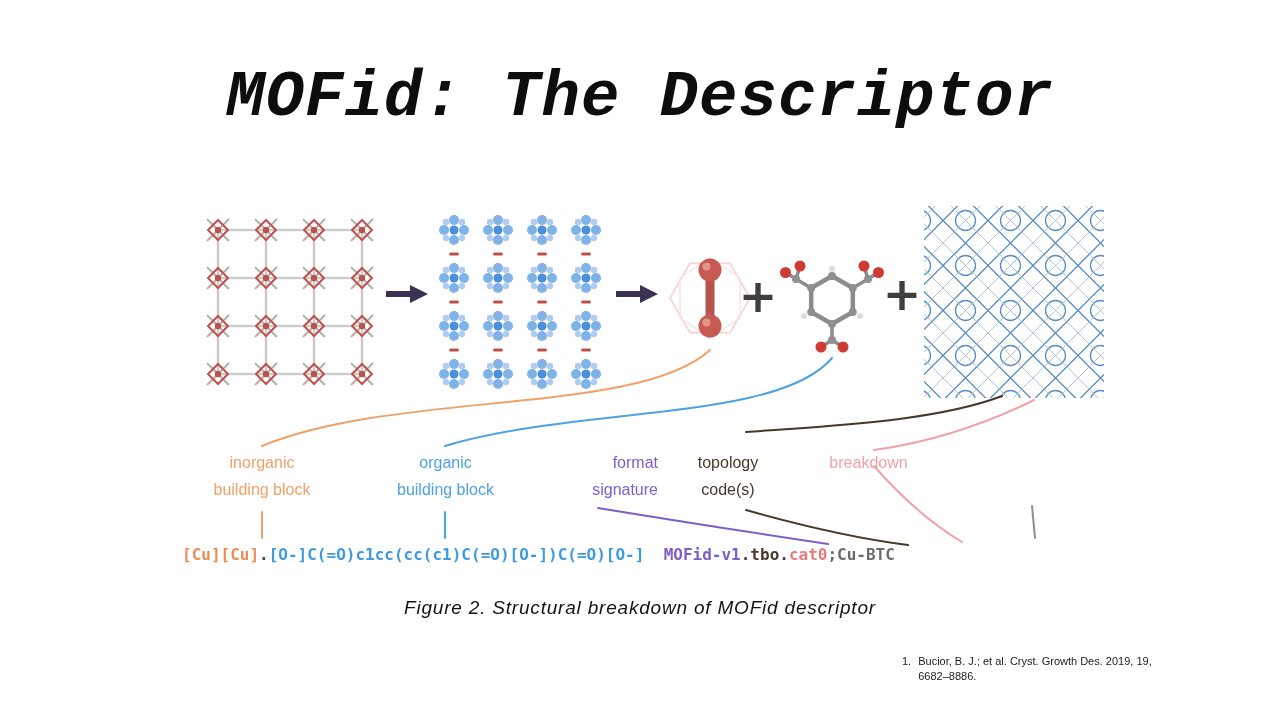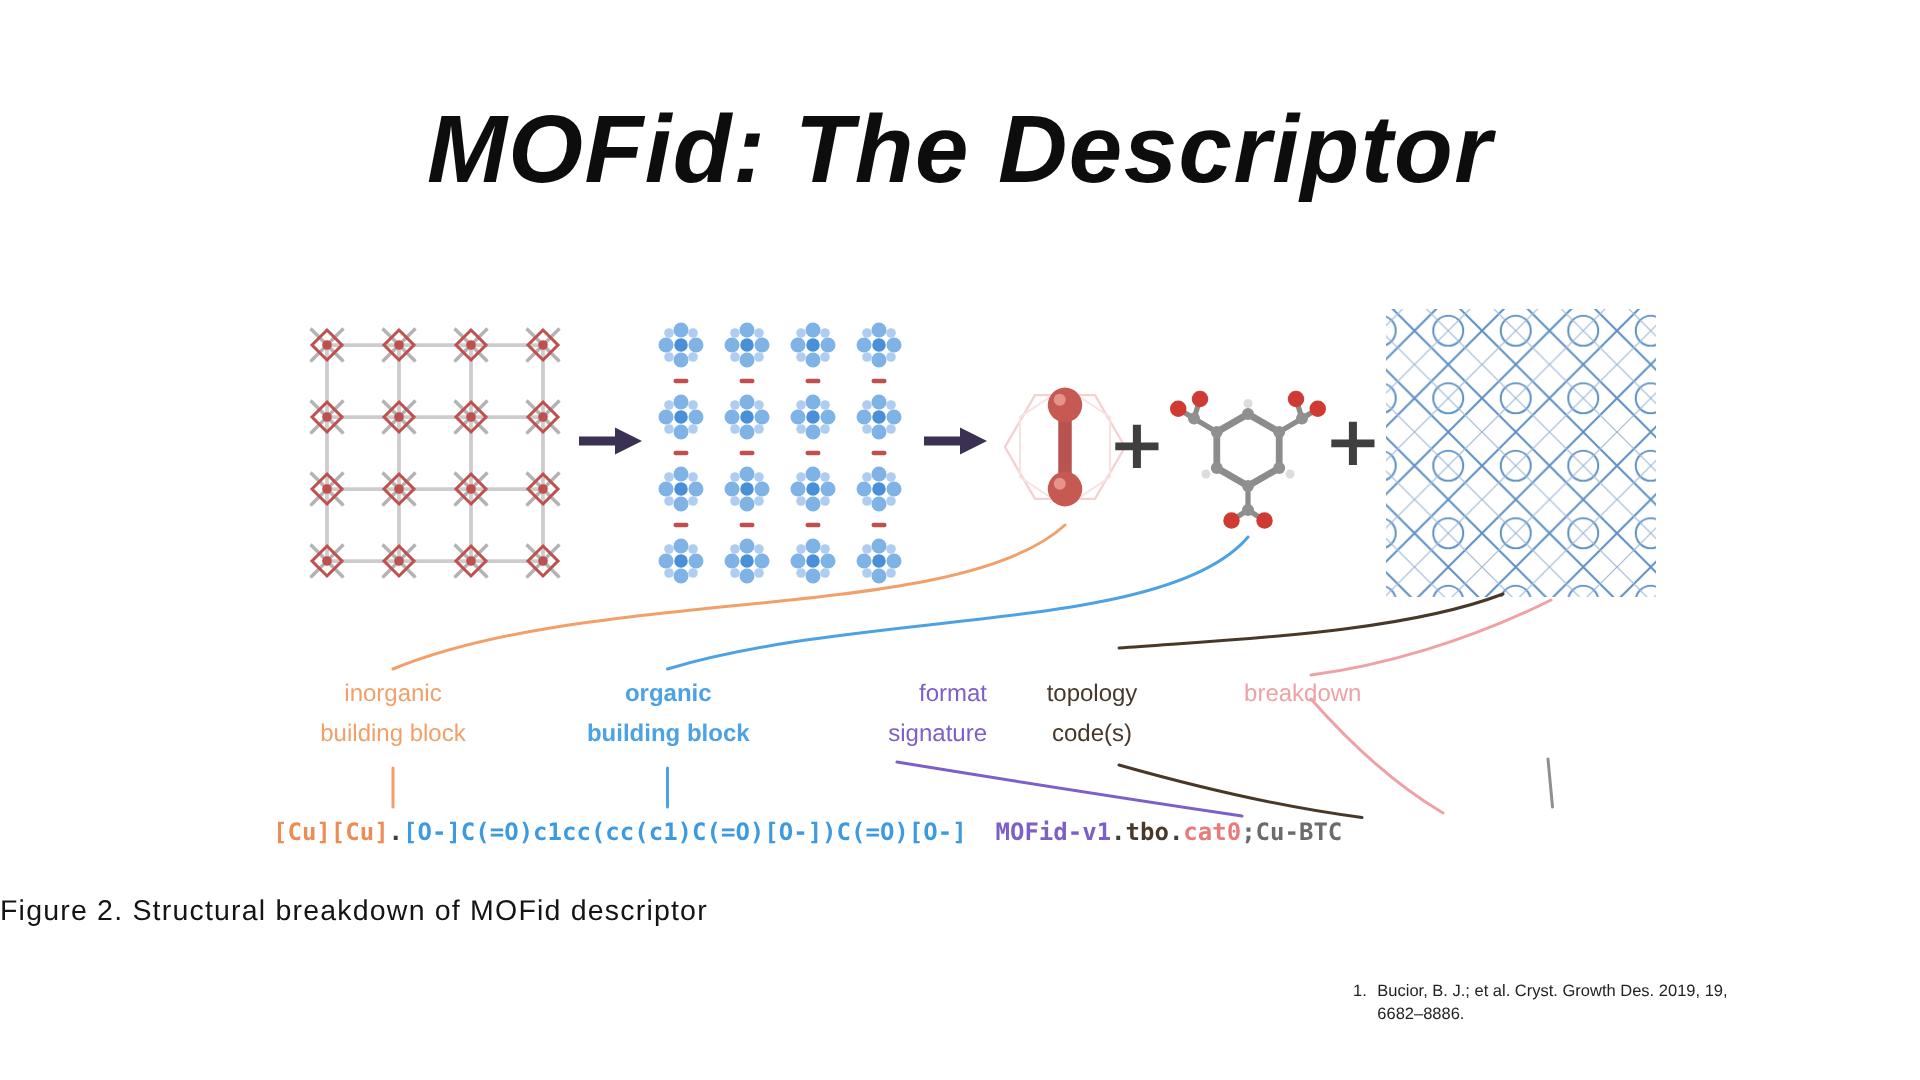--- a/index.html
+++ b/index.html
@@ -3,21 +3,21 @@
 <meta charset="utf-8">
 <style>
   * { margin:0; padding:0; box-sizing:border-box; }
   html,body { width:1280px; height:720px; }
   body { background:#ffffff; font-family:"Liberation Sans", sans-serif; overflow:hidden; }
   .slide { position:relative; width:1280px; height:720px; background:#fff; }
 
   .title {
     position:absolute; top:62px; left:0; width:100%;
     text-align:center;
-    font-family:Liberation Sans, sans-serif; font-style:italic; font-weight:bold;
+    font-family:Liberation Mono, monospace; font-style:italic; font-weight:bold;
     font-size:64px; color:#0d0d0d; letter-spacing:1px;
   }
 
   .diagram { position:absolute; left:178px; top:198px; }
   svg text { font-family:"DejaVu Sans", sans-serif; }
 
   .dlabel {
     position:absolute; text-align:center;
     font-size:16px; line-height:27px; white-space:pre-line;
   }
@@ -29,21 +29,21 @@
   .lab-comment    { left:942px; top:449px; width:180px; }
 
   .mofid {
     position:absolute; left:182px; top:545px;
     font-family:"DejaVu Sans Mono", monospace; font-weight:bold;
     font-size:16px; white-space:pre; letter-spacing:0;
   }
 
   .caption {
     position:absolute; top:597px; left:0; width:100%;
-    text-align:left; font-size:19px; color:#141414; letter-spacing:0.8px;
+    text-align:center; font-size:19px; color:#141414; letter-spacing:0.8px;font-style:italic;
   }
 
   .reference {
     position:absolute; left:902px; top:654px; width:255px;
     font-size:11px; line-height:1.4; color:#222;
     display:flex; gap:7px;
   }
   .reference .refnum { flex:0 0 auto; }
   .reference .reftext { flex:1 1 auto; }
 </style>
@@ -201,21 +201,21 @@
       <path d="M856,202 C 800,230 742,246 696,252" stroke="#efa2a6"></path>
       <path d="M696,268 Q 740,318 784,344" stroke="#efa2a6"></path>
       <path d="M854,308 L857,340" stroke="#8f8f8f"></path>
       <path d="M84,314 L84,340" stroke="#f1a06a"></path>
       <path d="M267,314 L267,340" stroke="#4da2e4"></path>
     </g>
   </svg>
 
   <div class="dlabel lab-inorganic" style="color: rgb(241, 160, 106);">inorganic
 building block</div>
-  <div class="dlabel lab-organic" style="color: rgb(77, 162, 228); font-weight: bold;">organic
+  <div class="dlabel lab-organic" style="color: rgb(77, 162, 228);">organic
 building block</div>
   <div class="dlabel lab-format" style="color: rgb(125, 95, 200);">format
 signature</div>
   <div class="dlabel lab-topology" style="color: rgb(72, 56, 42);">topology
 code(s)</div>
   <div class="dlabel lab-catenation" style="color: rgb(239, 162, 166);">breakdown</div>
 
   <div class="mofid"><span style="color: rgb(238, 140, 85);">[Cu][Cu]</span><span style="color: rgb(63, 63, 63);">.</span><span style="color: rgb(61, 154, 225);">[O-]C(=O)c1cc(cc(c1)C(=O)[O-])C(=O)[O-]</span><span style="color: rgb(125, 95, 200);">  MOFid-v1</span><span style="color: rgb(63, 63, 63);">.</span><span style="color: rgb(72, 56, 42);">tbo</span><span style="color: rgb(63, 63, 63);">.</span><span style="color: rgb(232, 122, 122);">cat0</span><span style="color: rgb(107, 107, 107);">;Cu-BTC</span></div>
 
   <div class="caption">Figure 2. Structural breakdown of MOFid descriptor</div>

